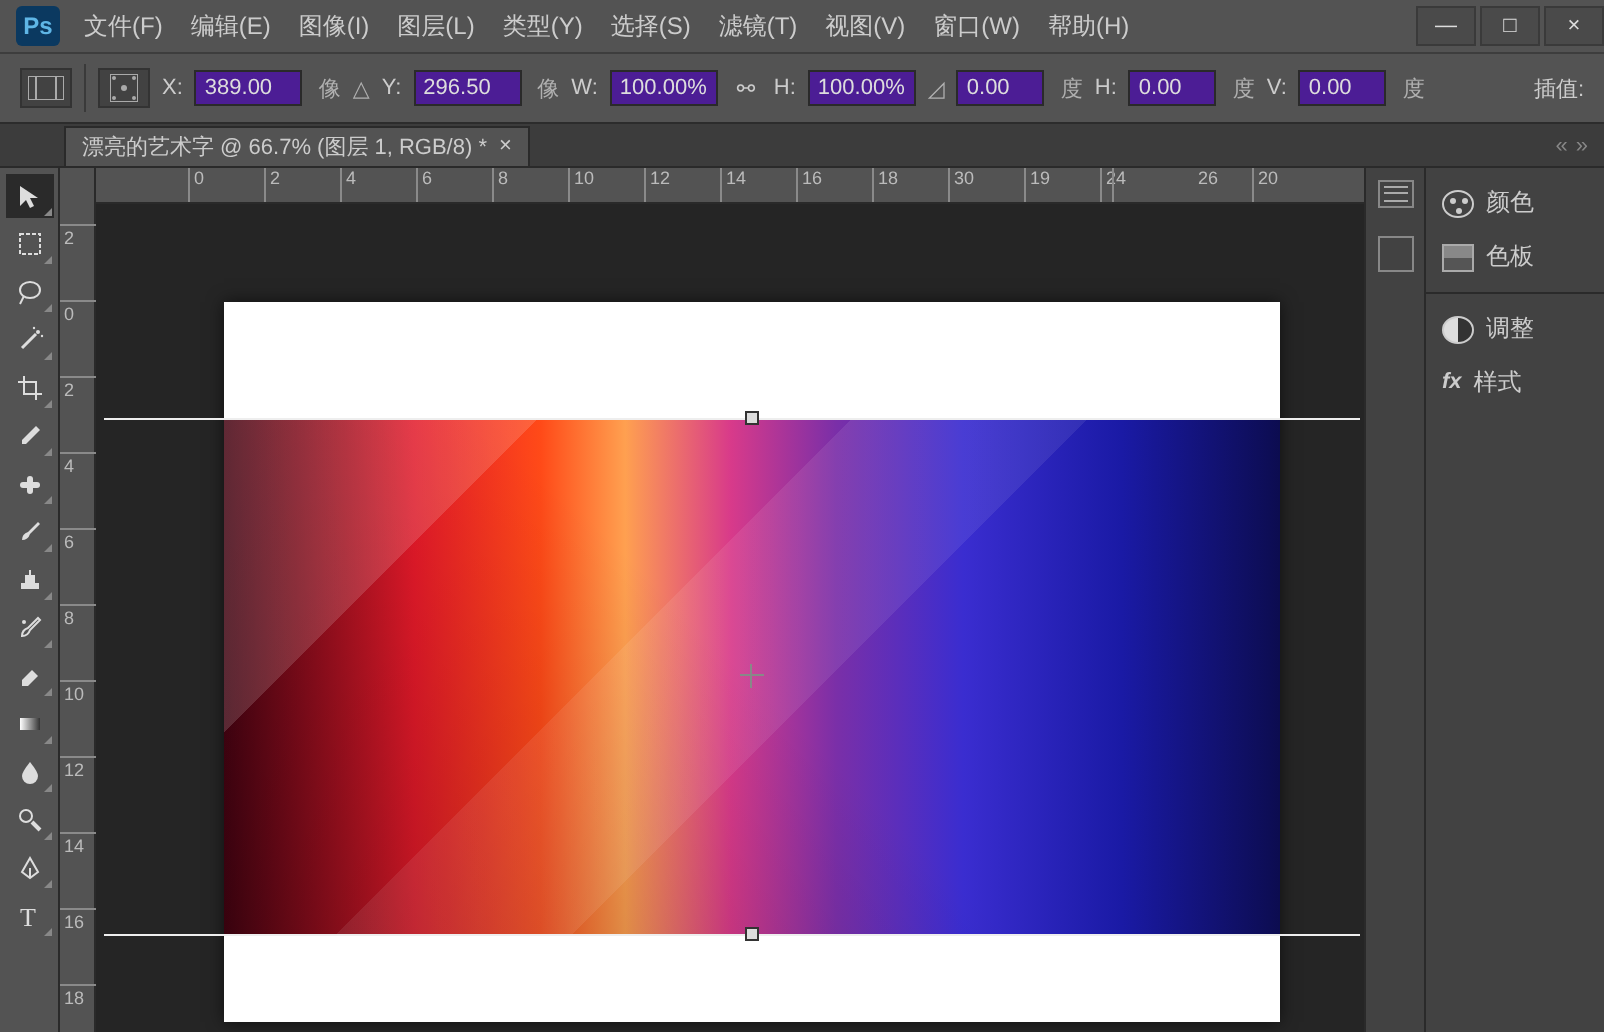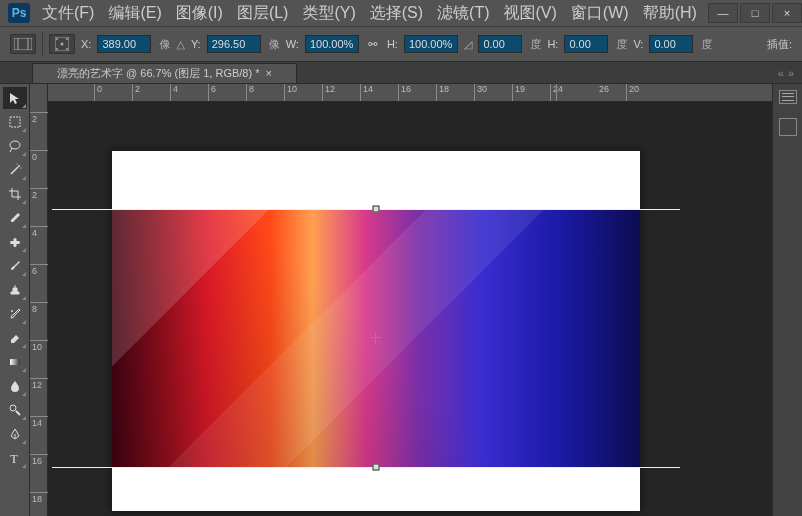--- a/index.html
+++ b/index.html
@@ -2,37 +2,37 @@
 <html><head>
 <meta charset="utf-8">
 <style>
 * { margin: 0; padding: 0; box-sizing: border-box; user-select: none; }
 body { font-family: "Microsoft YaHei", Arial, sans-serif; font-size: 11px; color: #ccc; background: #535353; width: 802px; height: 516px; overflow: hidden; display: flex; flex-direction: column; }
 
 
 .titlebar { height: 26px; background: #535353; display: flex; align-items: center; padding-left: 8px; }
 .titlebar .ps-logo { width: 22px; height: 20px; background: #0b3960; border-radius: 3px; color: #5fb6e6; font-weight: bold; font-size: 12px; display: flex; align-items: center; justify-content: center; margin-right: 6px; }
 .menu-items { display: flex; gap: 2px; }
-.menu-item { padding: 4px 6px; cursor: default; font-size: 16px; }
+.menu-item { padding: 4px 6px; cursor: default; font-size: 12px; }
 .win-controls { margin-left: auto; display: flex; }
 .win-btn { width: 30px; height: 20px; display: flex; align-items: center; justify-content: center; border: 1px solid #3a3a3a; background: #4a4a4a; margin-left: 2px; font-size: 11px; color: #ddd; }
 
 
 .optbar { height: 36px; background: #535353; border-top: 1px solid #3d3d3d; border-bottom: 1px solid #2c2c2c; display: flex; align-items: center; padding: 0 10px; gap: 6px; font-size: 11px; }
 .opt-icon { width: 26px; height: 20px; background: #424242; border: 1px solid #333; display: flex; align-items: center; justify-content: center; }
 .opt-sep { width: 1px; height: 24px; background: #3a3a3a; }
 .opt-label { color: #ccc; }
-.opt-field { background: #0c4a6e; border: 1px solid #2a2a2a; color: #ddd; padding: 2px 4px; width: 54px; height: 18px; font-size: 11px; }
+.opt-field { background: #4c1d95; border: 1px solid #2a2a2a; color: #ddd; padding: 2px 4px; width: 54px; height: 18px; font-size: 11px; }
 .opt-unit { color: #b0b0b0; margin-left: 2px; }
 .opt-link { width: 16px; text-align: center; }
 .opt-tri { color: #b0b0b0; }
 
 
 .doctab-row { height: 22px; background: #3c3c3c; display: flex; align-items: center; padding-left: 32px; border-bottom: 1px solid #2a2a2a; }
-.doctab { background: #535353; border: 1px solid #2a2a2a; border-bottom: none; padding: 2px 24px; font-size: 11px; display: flex; align-items: center; gap: 6px; }
+.doctab { background: #535353; border: 1px solid #2a2a2a; border-bottom: none; padding: 2px 8px; font-size: 11px; display: flex; align-items: center; gap: 6px; }
 .doctab .x { font-size: 11px; cursor: pointer; }
 .doctab-arrows { margin-left: auto; margin-right: 8px; display: flex; gap: 4px; color: #888; }
 
 
 .workspace { flex: 1; display: flex; background: #252525; overflow: hidden; }
 .toolbox { width: 30px; background: #535353; border-right: 1px solid #2a2a2a; display: flex; flex-direction: column; align-items: center; padding-top: 2px; }
 .tool { width: 24px; height: 22px; margin: 1px 0; display: flex; align-items: center; justify-content: center; position: relative; cursor: pointer; }
 .tool.sel { background: #2a2a2a; }
 .tool::after { content: ""; position: absolute; right: 1px; bottom: 1px; border: 2px solid transparent; border-right-color: #888; border-bottom-color: #888; }
 
@@ -301,14 +301,33 @@
 
   <div class="right-col">
     <div class="iconbar">
       <div class="ibtn">
           <span></span>
           <span></span>
           <span></span>
         </div>
       <div class="sqbtn"></div>
     </div>
+    <div class="panel-col">
+      <div class="panel-btn">
+        <span class="picon icon-palette"></span>
+        <span>颜色</span>
+      </div>
+      <div class="panel-btn">
+        <span class="picon icon-swatch"></span>
+        <span>色板</span>
+      </div>
+      <div class="panel-sep"></div>
+      <div class="panel-btn">
+        <span class="picon icon-adjust"></span>
+        <span>调整</span>
+      </div>
+      <div class="panel-btn">
+        <span class="picon icon-fx">fx</span>
+        <span>样式</span>
+      </div>
+    </div>
   </div>
 </div>
 
 </body></html>

